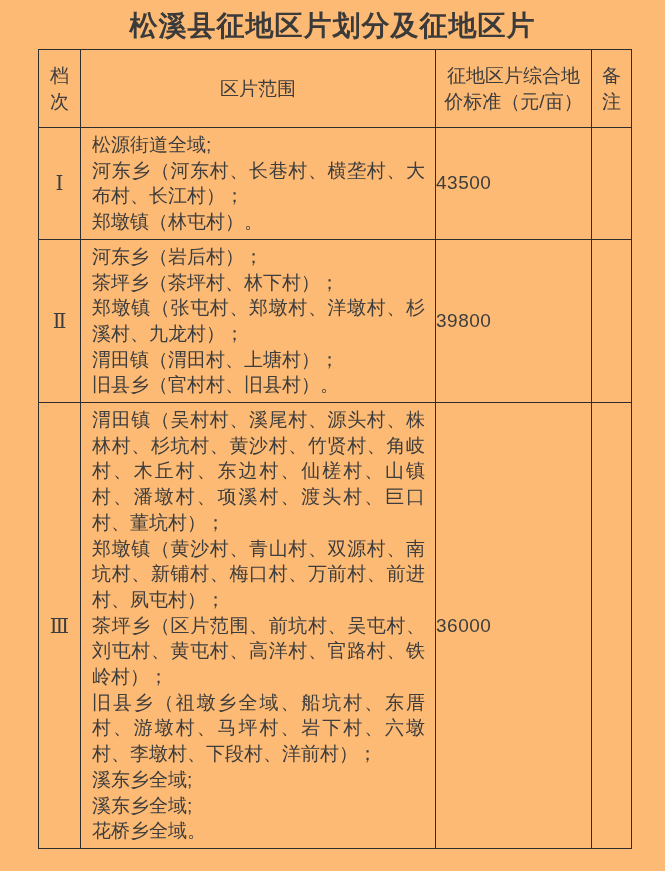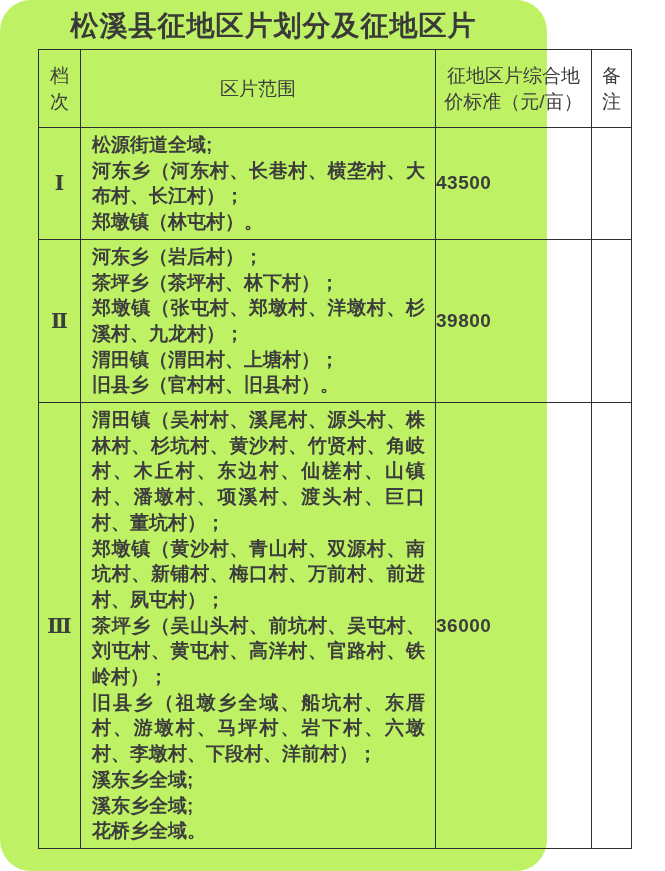--- a/index.html
+++ b/index.html
@@ -3,21 +3,21 @@
 <meta charset="utf-8">
 <style>
   * { margin: 0; padding: 0; box-sizing: border-box; }
   html, body { background: #ffffff; }
   body {
     width: 665px; height: 871px;
     font-family: "Liberation Sans", sans-serif;
     color: #3d3d3d;
     overflow: hidden;
   }
-  .page { position: relative; width: 547px; height: 871px; background: #bef264; border-radius: 31px; }
+  .page { position: relative; width: 665px; height: 871px; background: #fdba74; }
   .title {
     padding-top: 7px;
     text-align: center;
     font-size: 28px;
     font-weight: bold;
     color: #3a3a3a;
     line-height: 37px;
     letter-spacing: 1px;
   }
   .title-line { display: block; }
@@ -25,21 +25,20 @@
     margin: 5px 0 0 38px;
     width: 593px;
     border-collapse: collapse;
     table-layout: fixed;
     color: #3d3d3d;
   }
   .price-table th, .price-table td {
     border: 1px solid #2e2e2e;
     font-size: 19px;
     vertical-align: middle;
-    font-weight: bold;
   }
   .price-table th {
     font-weight: normal;
     text-align: center;
     line-height: 26px;
     padding: 1px 2px;
   }
   tr.header-row { height: 78px; }
   tr.row-1 { height: 101px; }
   tr.row-2 { height: 154px; }
@@ -103,21 +102,21 @@
             <div>旧县乡（官村村、旧县村）。</div>
           </td>
         <td class="price-cell">39800</td>
         <td class="remark-cell"></td>
       </tr>
       <tr class="row-3">
         <td class="grade-cell">Ⅲ</td>
         <td class="range-cell">
             <div>渭田镇（吴村村、溪尾村、源头村、株林村、杉坑村、黄沙村、竹贤村、角岐村、木丘村、东边村、仙槎村、山镇村、潘墩村、项溪村、渡头村、巨口村、董坑村）；</div>
             <div>郑墩镇（黄沙村、青山村、双源村、南坑村、新铺村、梅口村、万前村、前进村、夙屯村）；</div>
-            <div>茶坪乡（吴山头村、前坑村、吴屯村、刘屯村、黄屯村、高洋村、官路村、铁岭村）；</div>
+            <div>茶坪乡（区片范围、前坑村、吴屯村、刘屯村、黄屯村、高洋村、官路村、铁岭村）；</div>
             <div>旧县乡（祖墩乡全域、船坑村、东厝村、游墩村、马坪村、岩下村、六墩村、李墩村、下段村、洋前村）；</div>
             <div>溪东乡全域;</div>
             <div>溪东乡全域;</div>
             <div>花桥乡全域。</div>
           </td>
         <td class="price-cell">36000</td>
         <td class="remark-cell"></td>
       </tr>
     </tbody>
   </table>

